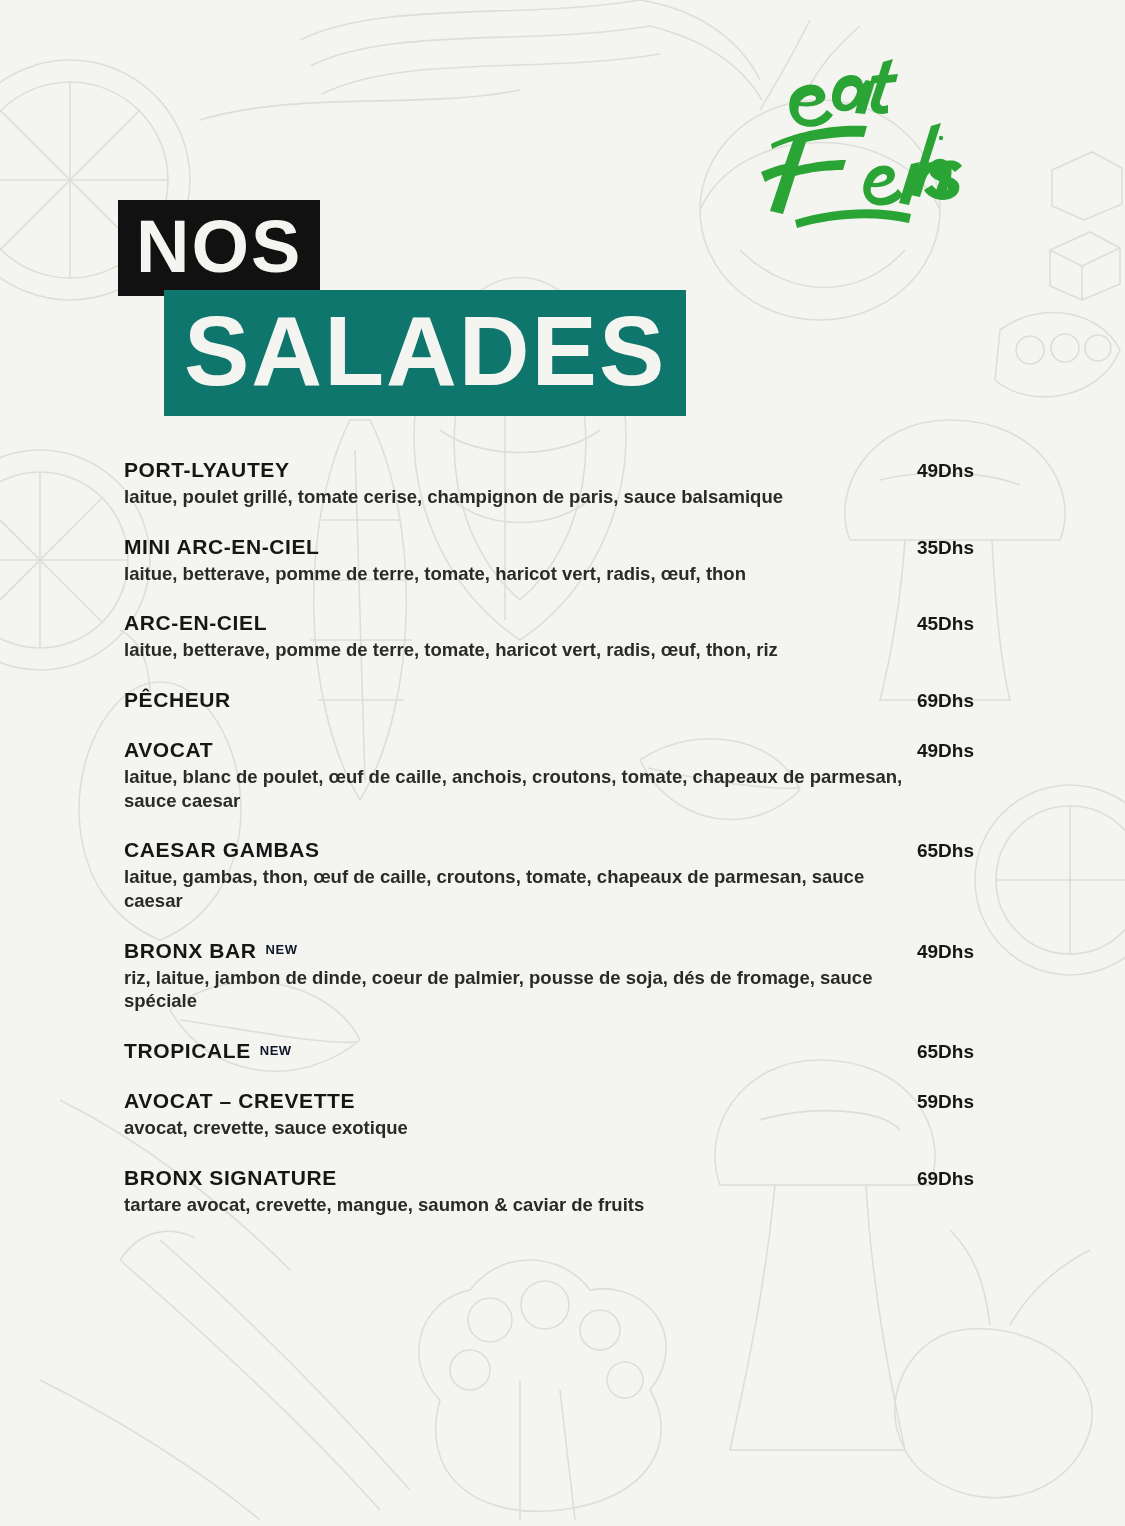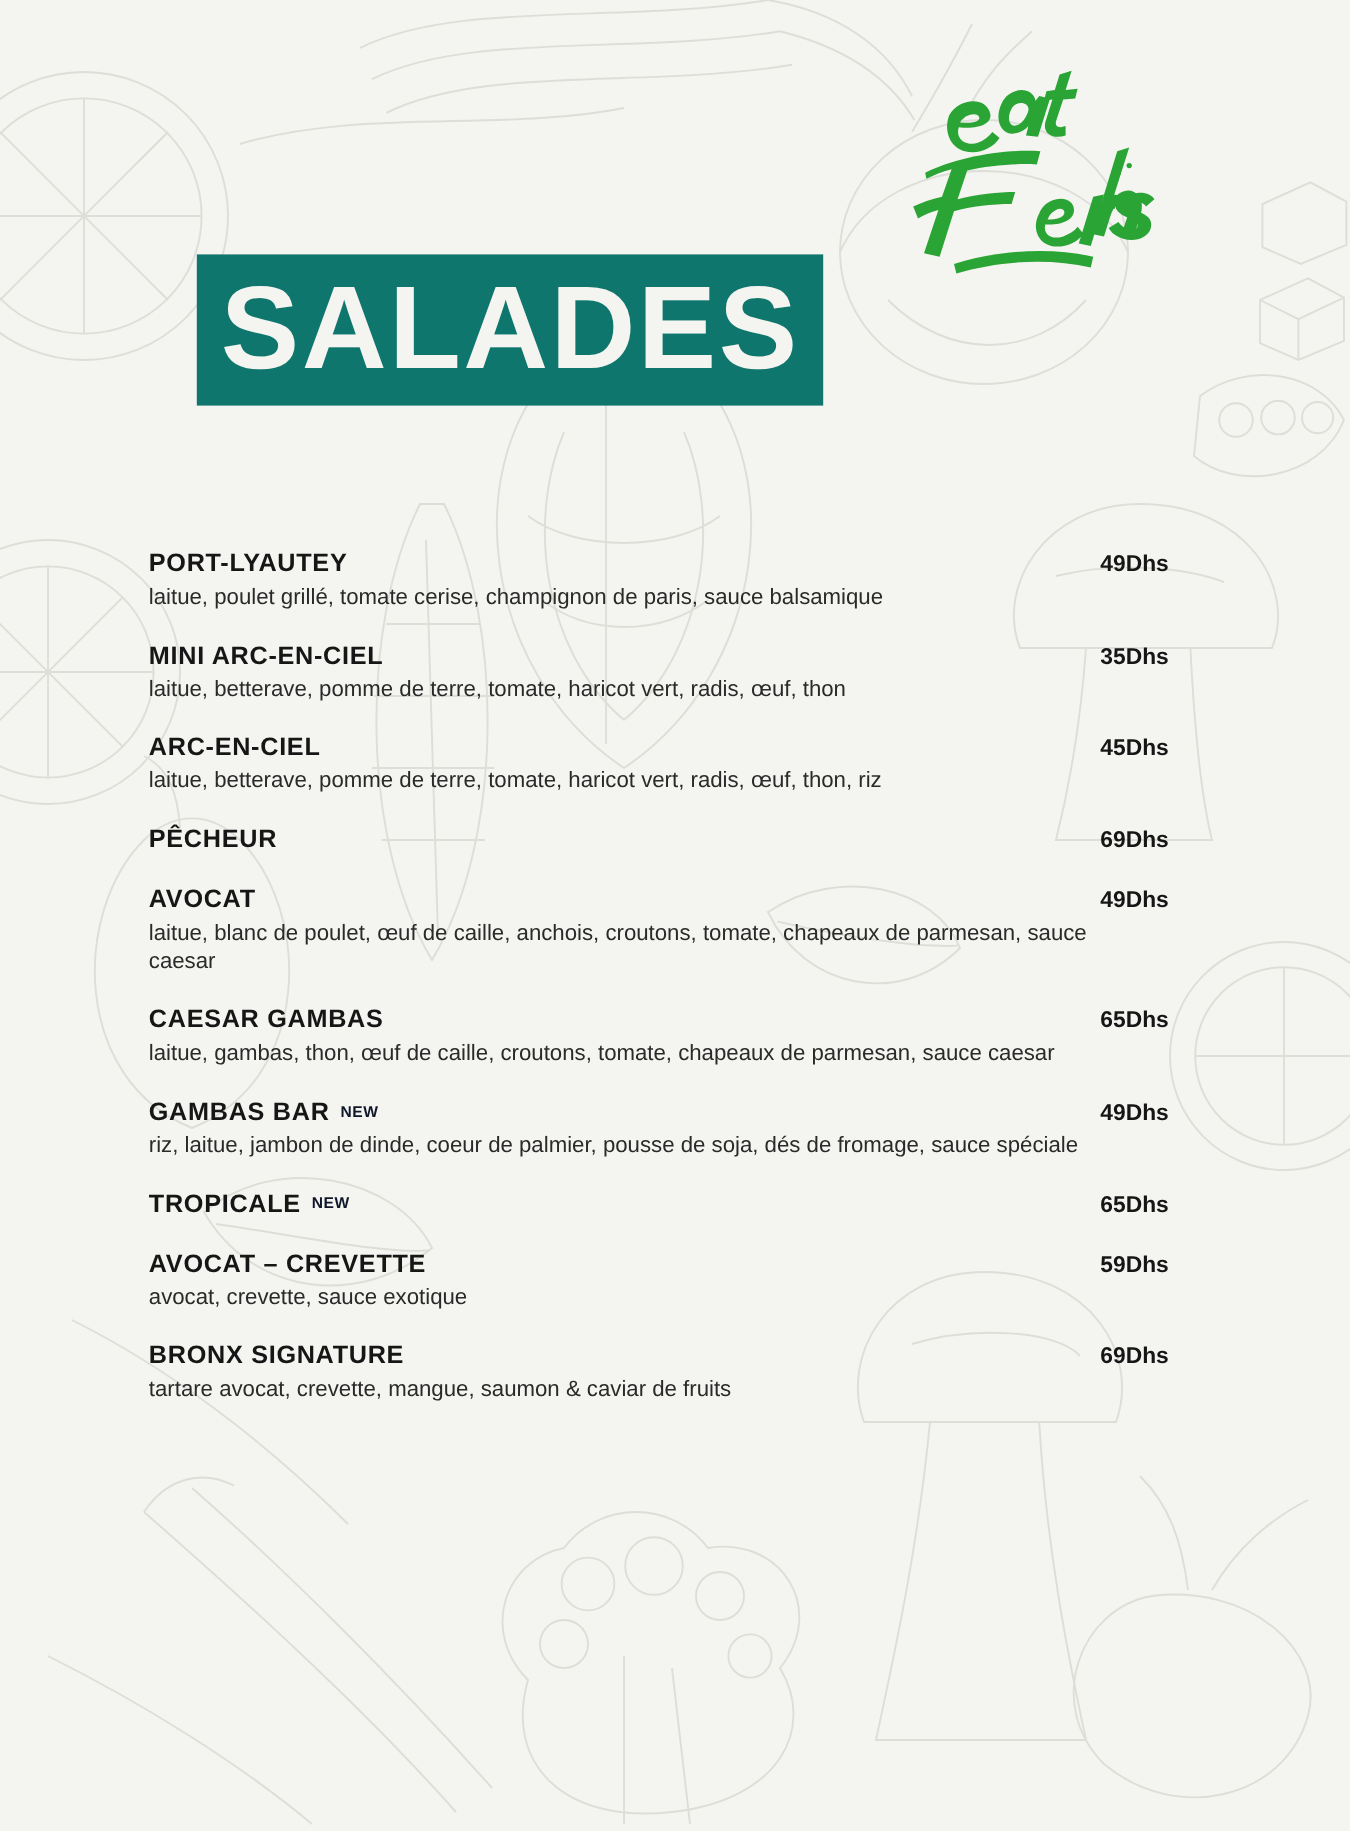--- a/index.html
+++ b/index.html
@@ -105,21 +105,21 @@
     white-space: nowrap;
     padding-right: 0px;
     text-align: right;
   }
   .item-desc {
     margin-top: 3px;
     font-size: 18.5px;
     line-height: 1.28;
     color: #2a2a2a;
     max-width: 800px;
-    font-weight: 400;
+    font-weight: 700;
   }
 </style>
 </head>
 <body>
 
 <div class="page">
 
   <div class="bg-sketch">
     <svg viewBox="0 0 1125 1526" preserveAspectRatio="none" xmlns="http://www.w3.org/2000/svg">
       <g stroke="#c9c9c2" fill="none" stroke-width="1.6">
@@ -236,21 +236,21 @@
 
         <path d="M60 168 c38 -12 82 -14 116 -6 l-2 9 c-34 -8 -76 -6 -112 5 z"></path>
 
         <circle cx="196" cy="92" r="3"></circle>
         <circle cx="206" cy="86" r="2.2"></circle>
       </g>
     </svg>
   </div>
 
   <div class="title-wrap">
-    <br>
+    <div class="title-line1">NOS</div><br>
     <div class="title-line2">SALADES</div>
   </div>
 
   <div class="menu">
 
     <div class="menu-item">
       <div class="item-head">
         <div class="name-block">
           <span class="item-name">PORT-LYAUTEY</span>
         </div>
@@ -304,21 +304,21 @@
           <span class="item-name">CAESAR GAMBAS</span>
         </div>
         <span class="item-price">65Dhs</span>
       </div>
       <div class="item-desc">laitue, gambas, thon, œuf de caille, croutons, tomate, chapeaux de parmesan, sauce caesar</div>
     </div>
 
     <div class="menu-item">
       <div class="item-head">
         <div class="name-block">
-          <span class="item-name">GAMBAS BAR</span>
+          <span class="item-name">BRONX BAR</span>
           <span class="badge-new">NEW</span>
         </div>
         <span class="item-price">49Dhs</span>
       </div>
       <div class="item-desc">riz, laitue, jambon de dinde, coeur de palmier, pousse de soja, dés de fromage, sauce spéciale</div>
     </div>
 
     <div class="menu-item">
       <div class="item-head">
         <div class="name-block">

